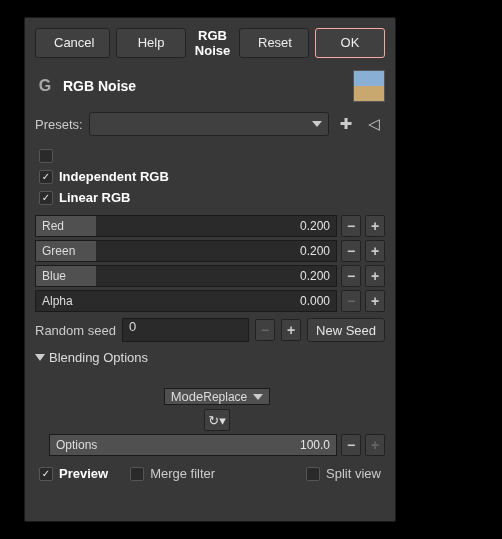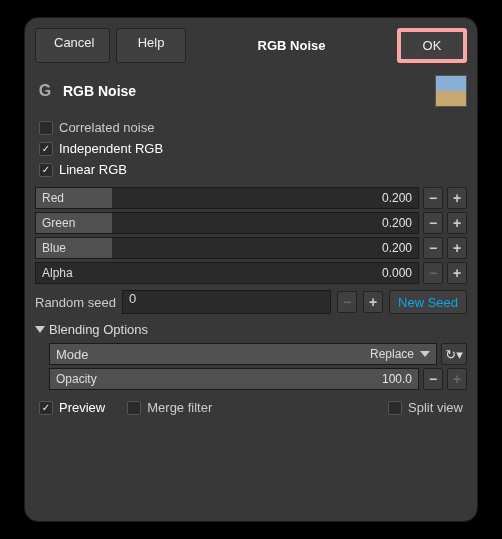--- a/index.html
+++ b/index.html
@@ -1,85 +1,93 @@
 <!DOCTYPE html>
 <html><head>
 <meta charset="utf-8">
 <style>
 * { box-sizing: border-box; margin: 0; padding: 0; }
 body { background: #000; font-family: "Segoe UI", sans-serif; font-size: 13px; color: #ddd; width: 502px; height: 539px; overflow: hidden; }
-.dialog { position: absolute; left: 24px; top: 17px; width: 454px; height: 505px; background: #383838; border: 1px solid #1a1a1a; border-radius: 14px; padding: 10px; }
+.dialog { position: absolute; left: 24px; top: 17px; width: 372px; height: 505px; background: #383838; border: 1px solid #1a1a1a; border-radius: 2px; padding: 10px; }
 .btn-row { display: flex; gap: 6px; margin-bottom: 12px; }
 .btn { flex: 0 0 auto; background: #404040; border: 1px solid #222; border-radius: 3px; padding: 6px 18px; color: #eee; font-size: 13px; text-align: center; cursor: pointer; }
 .btn-cancel { width: 75px; }
 .btn-help { width: 70px; }
 .btn-reset { width: 70px; }
-.btn-ok { width: 70px; border: 4px solid #fca5a5; }
+.btn-ok { width: 70px; border: 1px solid #fca5a5; }
 .title-label { flex: 1; text-align: center; font-weight: 600; color: #fff; align-self: center; }
 .header { display: flex; align-items: center; gap: 8px; margin-bottom: 10px; }
 .g-icon { width: 20px; height: 20px; display: flex; align-items: center; justify-content: center; color: #aaa; font-weight: bold; font-size: 16px; }
 .header-text { flex: 1; }
 .dlg-title { font-weight: 600; color: #fff; font-size: 14px; }
 .dlg-sub { font-size: 11px; color: #999; }
 .thumb { width: 32px; height: 32px; background: linear-gradient(to bottom, #89b0d4 50%, #c9a870 50%); border: 1px solid #555; }
 .presets-row { display: flex; align-items: center; gap: 6px; margin-bottom: 10px; }
 .presets-label { color: #ccc; }
 .combo { flex: 1; height: 24px; background: #404040; border: 1px solid #222; border-radius: 3px; display: flex; align-items: center; justify-content: flex-end; padding: 0 6px; }
 .combo-arrow { border-left: 5px solid transparent; border-right: 5px solid transparent; border-top: 6px solid #ccc; }
 .icon-btn { width: 22px; height: 22px; display: flex; align-items: center; justify-content: center; color: #ccc; cursor: pointer; font-size: 15px; }
 .check-row { display: flex; align-items: center; gap: 6px; padding: 3px 4px; }
 .check { width: 14px; height: 14px; background: #2a2a2a; border: 1px solid #555; border-radius: 2px; display: flex; align-items: center; justify-content: center; font-size: 10px; color: #eee; }
 .check.on::after { content: "✓"; }
 .check-label { color: #ccc; }
-.check-label.bold { font-weight: 400; color: #fff; }
+.check-label.bold { font-weight: 700; color: #fff; }
 .slider-row { display: flex; align-items: flex-end; gap: 4px; margin: 3px 0; }
 .slider-box { flex: 1; height: 22px; background: #2a2a2a; border: 1px solid #1a1a1a; display: flex; align-items: center; position: relative; }
 .slider-fill { position: absolute; left: 0; top: 0; bottom: 0; background: #505050; }
 .slider-label { position: relative; z-index: 1; padding-left: 6px; color: #ddd; font-size: 12px; }
 .slider-val { position: relative; z-index: 1; margin-left: auto; padding-right: 6px; color: #e5e5e5; font-size: 12px; }
 .spin-btn { width: 20px; height: 22px; background: #404040; border: 1px solid #222; border-radius: 2px; display: flex; align-items: center; justify-content: center; color: #ccc; cursor: pointer; font-size: 14px; font-weight: bold; }
 .spin-btn.disabled { color: #666; }
 .seed-row { display: flex; align-items: center; gap: 6px; margin: 6px 0 8px; }
 .seed-label { color: #ccc; }
 .seed-input { flex: 1; height: 24px; background: #2a2a2a; border: 1px solid #1a1a1a; color: #ddd; padding: 0 6px; }
-.new-seed { height: 24px; background: #404040; border: 1px solid #222; border-radius: 3px; padding: 0 8px; color: #0ea5e9; display: flex; align-items: center; cursor: pointer; text-align: right; }
-.expander { display: flex; align-items: center; gap: 4px; margin: 4px 0 6px; cursor: pointer; }
+.new-seed { height: 24px; background: #404040; border: 1px solid #222; border-radius: 3px; padding: 0 8px; color: #e5e5e5; display: flex; align-items: center; cursor: pointer; text-align: right; }
+.expander { display: flex; align-items: center; gap: 4px; margin: 4px 0 23px; cursor: pointer; }
 .tri { border-left: 5px solid transparent; border-right: 5px solid transparent; border-top: 7px solid #ccc; }
-.mode-row { display: flex; align-items: center; gap: 4px; margin: 2px 0 3px 14px; }
+.mode-row { display: flex; align-items: center; gap: 4px; margin: 2px 0 3px 14px; flex-direction: column; }
 .mode-combo { flex: 1; height: 22px; background: #505050; border: 1px solid #1a1a1a; display: flex; align-items: center; padding: 0 6px; }
 .mode-val { margin-left: auto; margin-right: 6px; color: #ddd; font-size: 12px; }
 .reset-icon { width: 26px; height: 22px; background: #404040; border: 1px solid #222; border-radius: 2px; display: flex; align-items: center; justify-content: center; cursor: pointer; font-size: 13px; }
 .opacity-row { display: flex; align-items: center; gap: 4px; margin: 2px 0 10px 14px; }
 .footer { display: flex; align-items: center; gap: 6px; padding: 0 4px; }
 .spacer { flex: 1; }
 </style>
 </head>
 <body>
 
 <div class="dialog">
 
   <div class="btn-row">
     <div class="btn btn-cancel">Cancel</div>
     <div class="btn btn-help">Help</div>
     <div class="title-label">RGB Noise</div>
+    <div class="btn btn-reset">Reset</div>
     <div class="btn btn-ok">OK</div>
   </div>
 
   <div class="header">
     <div class="g-icon">G</div>
     <div class="header-text">
       <div class="dlg-title">RGB Noise</div>
     </div>
     <div class="thumb"></div>
   </div>
 
+  <div class="presets-row">
+    <span class="presets-label">Presets:</span>
+    <div class="combo">
+        <div class="combo-arrow"></div>
+      </div>
+    <div class="icon-btn">✚</div>
+    <div class="icon-btn">◁</div>
+  </div>
 
   <div class="check-row">
       <div class="check"></div>
-      <span class="check-label">Correlated noise</span>
     </div>
   <div class="check-row">
       <div class="check on"></div>
       <span class="check-label bold">Independent RGB</span>
     </div>
   <div class="check-row">
       <div class="check on"></div>
       <span class="check-label bold">Linear RGB</span>
     </div>
 
@@ -138,21 +146,21 @@
     <div class="mode-combo">
       <span>Mode</span>
       <span class="mode-val">Replace</span>
       <div class="combo-arrow"></div>
     </div>
     <div class="reset-icon">↻▾</div>
   </div>
 
   <div class="opacity-row">
     <div class="slider-box" style="background:#505050">
-      <span class="slider-label">Opacity</span>
+      <span class="slider-label">Options</span>
       <span class="slider-val">100.0</span>
     </div>
     <div class="spin-btn">−</div>
     <div class="spin-btn disabled">+</div>
   </div>
 
   <div class="footer">
     <div class="check on"></div>
     <span class="check-label bold">Preview</span>
     <div style="width:10px"></div>

